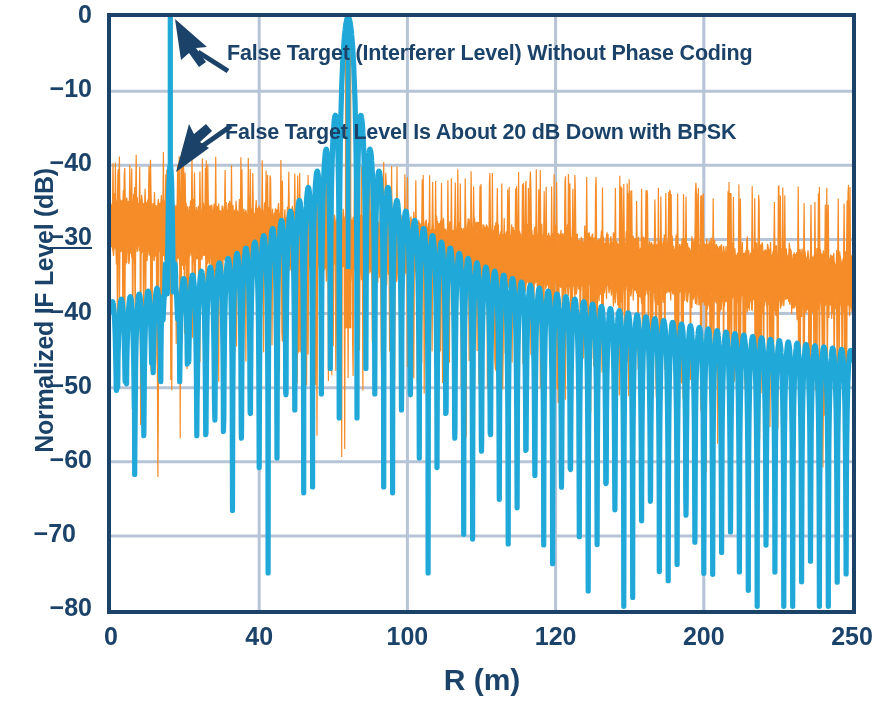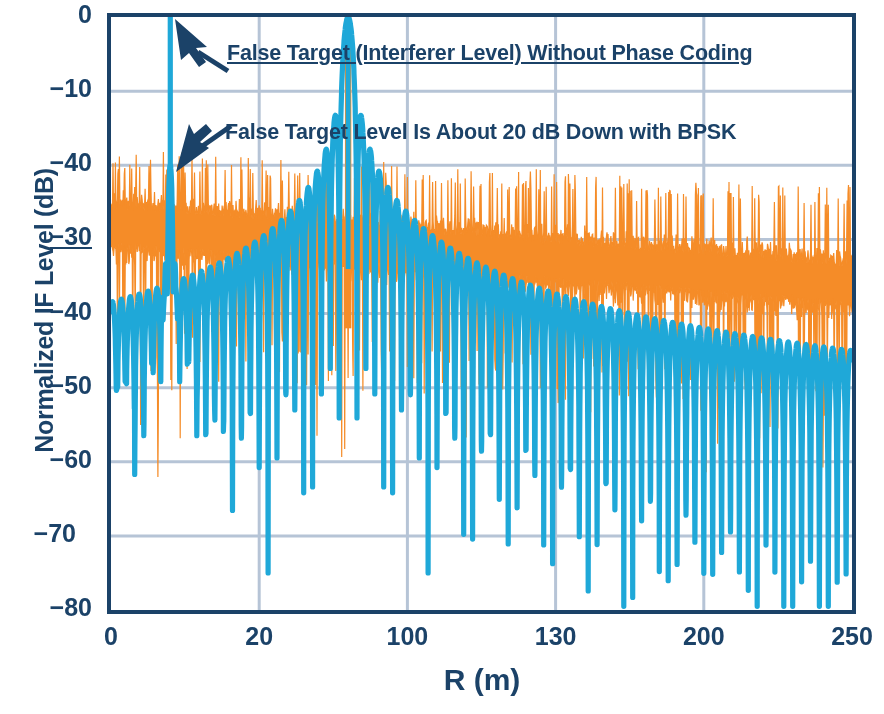--- a/index.html
+++ b/index.html
@@ -31,21 +31,21 @@
     box-sizing:border-box;border:4px solid #1B4268;background:#fff;
     overflow:hidden;
   }
   #plotsvg{position:absolute;left:0;top:0;}
 
   .annot{
     position:absolute;color:#1B4268;font-weight:bold;font-size:21.5px;
     font-family:"Liberation Sans", sans-serif;white-space:nowrap;
     letter-spacing:-0.2px;
   }
-  #annot0{left:227px;top:41px;text-decoration:underline;}
+  #annot0{left:227px;top:41px;}
   #annot1{left:225px;top:113px;margin-top:7px;}
   #arrowsvg{position:absolute;left:0;top:0;pointer-events:none;}
 </style>
 </head>
 <body>
 
 <div id="figure">
 
   <div class="axis-title" id="ylabel">Normalized IF Level (dB)</div>
 
@@ -57,23 +57,23 @@
       <div class="tick-label ytick" style="left: 22px; top: 148.25px;">−40</div>
       <div class="tick-label ytick" style="left: 22px; top: 222.375px; text-decoration: underline;">−30</div>
       <div class="tick-label ytick" style="left: 22px; top: 296.5px;">−40</div>
       <div class="tick-label ytick" style="left: 22px; top: 370.625px;">−50</div>
       <div class="tick-label ytick" style="left: 22px; top: 444.75px;">−60</div>
       <div class="tick-label ytick" style="left: 6px; top: 518.875px;">−70</div>
       <div class="tick-label ytick" style="left: 22px; top: 593px;">−80</div>
     </div>
   <div id="xtick-layer">
       <div class="tick-label xtick" style="left: 66px; top: 622px;">0</div>
-      <div class="tick-label xtick" style="left: 214.2px; top: 622px;">20</div>
+      <div class="tick-label xtick" style="left: 214.2px; top: 622px;">40</div>
       <div class="tick-label xtick" style="left: 362.4px; top: 622px;">100</div>
-      <div class="tick-label xtick" style="left: 510.6px; top: 622px;">130</div>
+      <div class="tick-label xtick" style="left: 510.6px; top: 622px;">120</div>
       <div class="tick-label xtick" style="left: 658.8px; top: 622px;">200</div>
       <div class="tick-label xtick" style="left: 807px; top: 622px;">250</div>
     </div>
 
   <div id="plotbox">
     <svg id="plotsvg" width="741" height="593">
         <line x1="0" y1="74.125" x2="741" y2="74.125" stroke="#B6C4D6" stroke-width="3"></line>
         <line x1="0" y1="148.25" x2="741" y2="148.25" stroke="#B6C4D6" stroke-width="3"></line>
         <line x1="0" y1="222.375" x2="741" y2="222.375" stroke="#B6C4D6" stroke-width="3"></line>
         <line x1="0" y1="296.5" x2="741" y2="296.5" stroke="#B6C4D6" stroke-width="3"></line>

